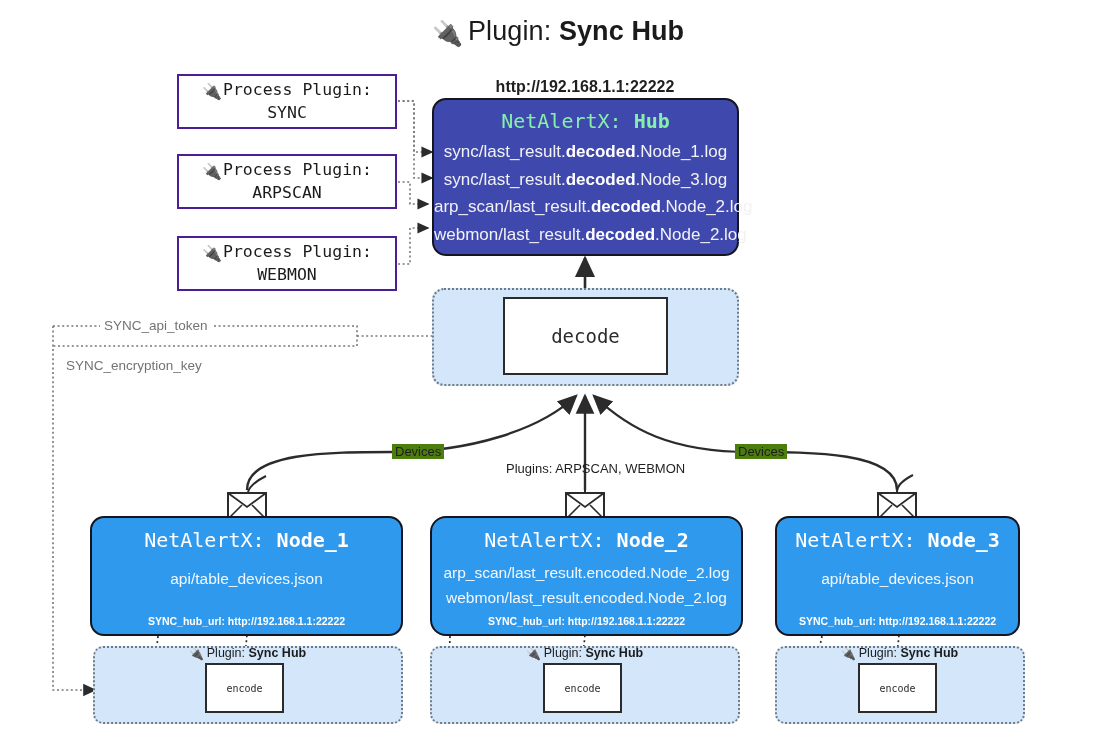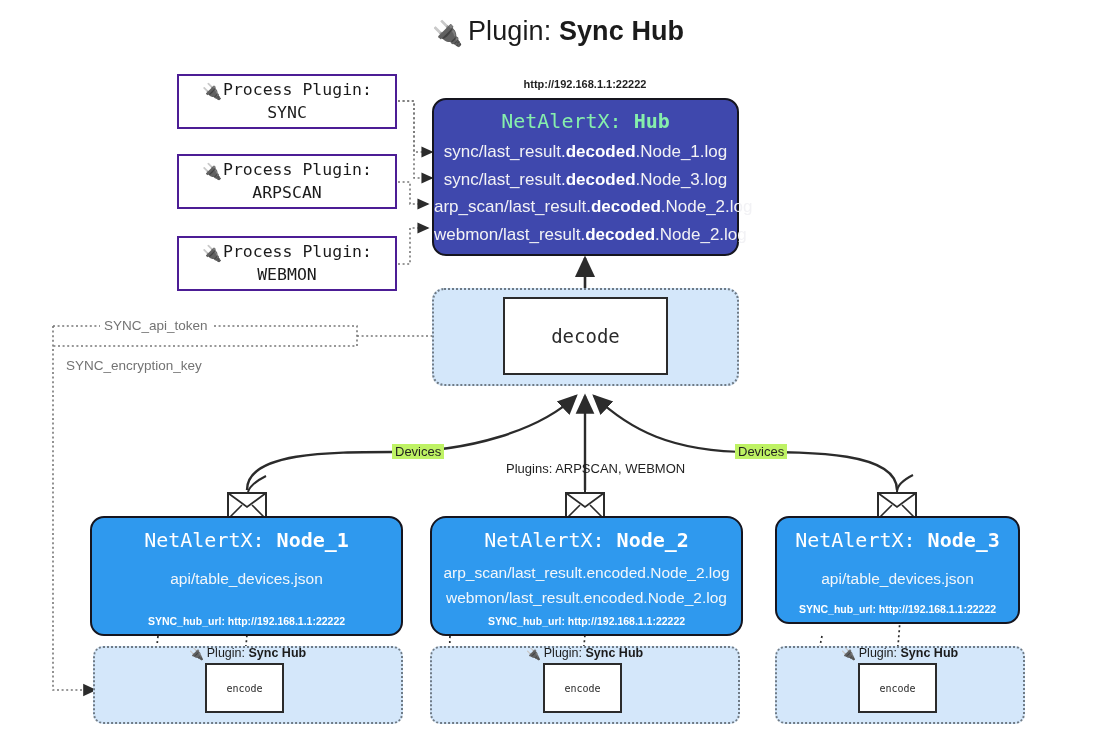--- a/index.html
+++ b/index.html
@@ -65,21 +65,21 @@
   .hub .hubtitle b{font-weight:bold;}
   .hub .logline{
     font-size:17px;
     color:#f2f2f5;
     text-align:center;
     line-height:1.63;
     white-space:nowrap;
   }
   .hub .logline b{font-weight:bold;color:#ffffff;}
   .huburl{
-    font-size:11px;font-weight:bold;color:#1f1f1f;
+    font-size:16px;font-weight:bold;color:#1f1f1f;
     text-align:center;white-space:nowrap;
   }
 
   
   .cluster{
     background:#d4e7fa;
     border:2px dotted #6f7b86;
     border-radius:12px;
   }
   .cluster.sq{border-radius:10px;}
@@ -115,21 +115,21 @@
     line-height:1.62;white-space:nowrap;
   }
   .node .nodefoot{
     position:absolute;left:0;width:100%;bottom:7px;
     font-size:10.5px;font-weight:bold;text-align:center;
     color:#ffffff;white-space:nowrap;
   }
 
   
   .elabel{
-    font-size:13px;color:#1f1f1f;background:#bef264;
+    font-size:13px;color:#1f1f1f;background:#4d7c0f;
     white-space:nowrap;text-align:center;padding:0 3px;
   }
   .elabel.nobg{background:transparent;}
 
   
   .clustercap{
     font-size:12.5px;color:#1b1b1b;white-space:nowrap;text-align:center;
   }
   .clustercap b{font-weight:bold;}
   .clustercap .plug{font-size:12px;margin-right:2px;vertical-align:-1px;}
@@ -277,21 +277,21 @@
   <div class="abs node" style="left:430px;top:516px;width:313px;height:120px;border-radius:16px;">
     <div class="nodetitle">
       <span>NetAlertX:</span>
       <b>Node_2</b>
     </div>
     <div class="nodeline" style="margin-top:8px;">arp_scan/last_result.encoded.Node_2.log</div>
     <div class="nodeline">webmon/last_result.encoded.Node_2.log</div>
     <div class="nodefoot">SYNC_hub_url: http://192.168.1.1:22222</div>
   </div>
 
-  <div class="abs node" style="left:775px;top:516px;width:245px;height:108px;">
+  <div class="abs node" style="left:775px;top:516px;width:245px;height:120px;">
     <div class="nodetitle">
       <span>NetAlertX:</span>
       <b>Node_3</b>
     </div>
     <div class="nodeline" style="margin-top:14px;">api/table_devices.json</div>
     <div class="nodefoot">SYNC_hub_url: http://192.168.1.1:22222</div>
   </div>
 
   <div class="abs cluster sq" style="left:93px;top:646px;width:310px;height:78px;"></div>
   <div class="abs clustercap" style="left:93px;top:646px;width:310px;">

